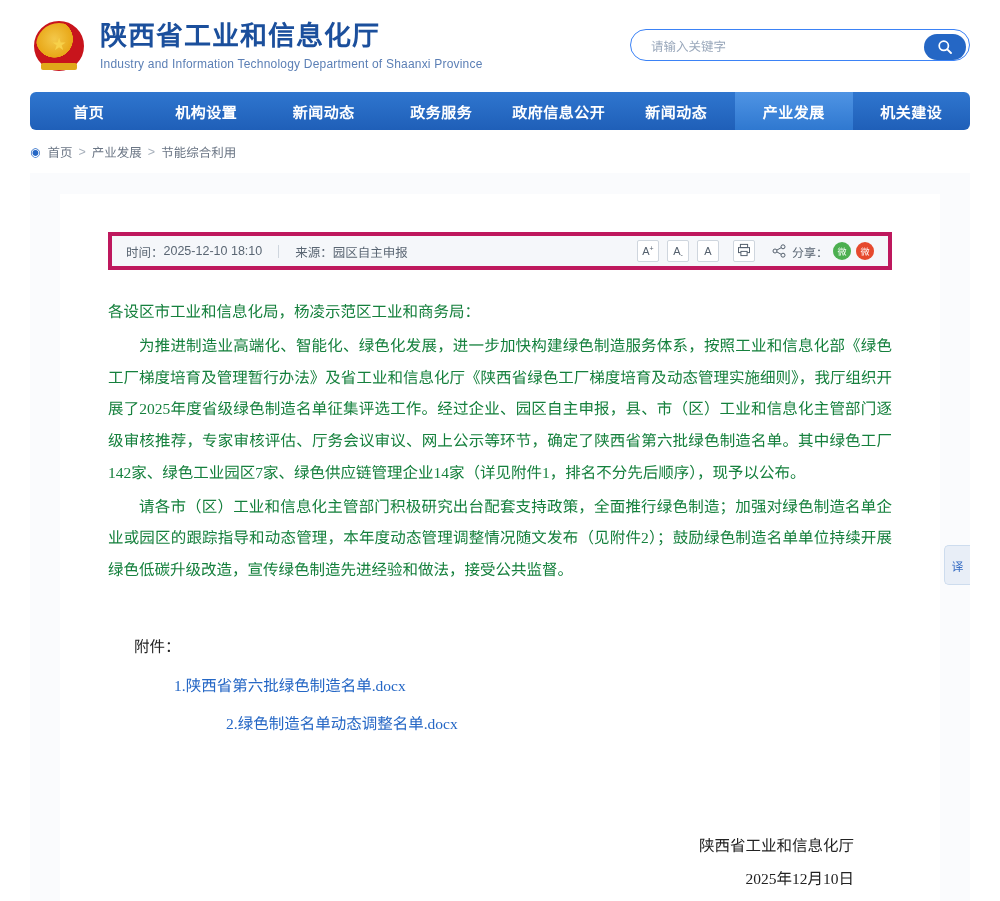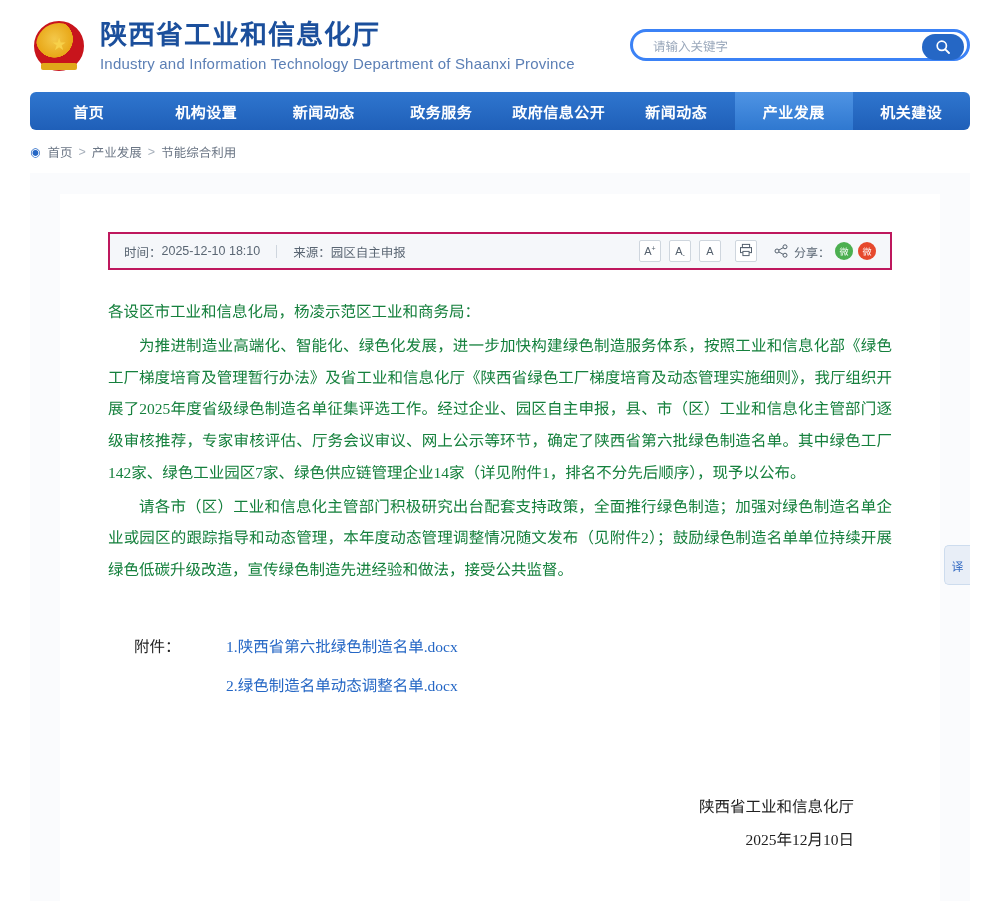--- a/index.html
+++ b/index.html
@@ -58,32 +58,32 @@
     border-radius: 2px;
   }
   .brand-text .cn {
     font-size: 27px;
     font-weight: bold;
     color: #1b4f9c;
     letter-spacing: 1px;
     line-height: 1.15;
   }
   .brand-text .en {
-    font-size: 15px;
+    font-size: 12px;
     color: #5b7fb5;
     letter-spacing: 0.2px;
     margin-top: 4px;
   }
   .search-box {
     position: absolute;
     right: 30px;
     top: 29px;
     width: 340px;
     height: 32px;
-    border: 3px solid #3b82f6;
+    border: 1px solid #3b82f6;
     border-radius: 16px;
     background: #fff;
     display: flex;
     align-items: center;
     padding: 4px 3px 0 18px;
   }
   .search-box input {
     flex: 1;
     border: none;
     outline: none;
@@ -165,21 +165,21 @@
     font-size: 22.5px;
     font-weight: bold;
     color: #1b3e6f;
     line-height: 1.5;
     letter-spacing: 0.5px;
     margin: 0 0 30px 0;
     font-family: "Liberation Sans", sans-serif;
   }
   .meta-bar {
     background: #f5f7fa;
-    border: 2px solid #be185d;
+    border: 4px solid #be185d;
     height: 38px;
     display: flex;
     align-items: center;
     padding: 0 14px;
     font-size: 12.5px;
     color: #5a6673;
   }
   .meta-left { display: flex; align-items: center; gap: 0; }
   .meta-left .divider {
     display: inline-block;
@@ -244,21 +244,21 @@
   .body-text p.indent { text-indent: 2em; }
 
   .attachments {
     margin-top: 42px;
     font-size: 15.5px;
     line-height: 2.5;
     font-family: "Liberation Serif", serif;
     color: #222;
     padding-left: 26px;
   }
-  .att-row { display: flex; }
+  .att-row { display: flex; flex-direction: column; }
   .att-label { width: 52px; flex: 0 0 auto; }
   .att-link {
     color: #2567c5;
     text-decoration: none;
     cursor: pointer;
     margin-left: 40px;
   }
   .att-row.second { padding-left: 52px; }
 
   .signature {

